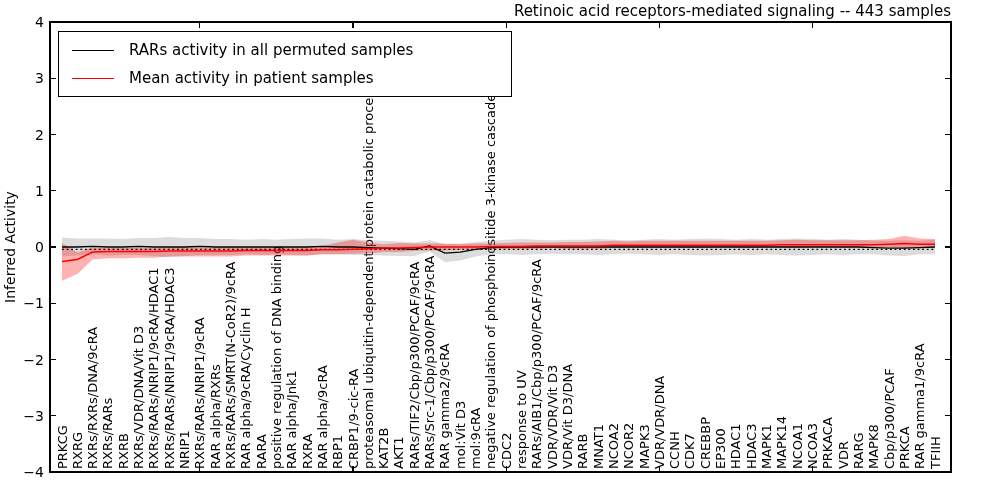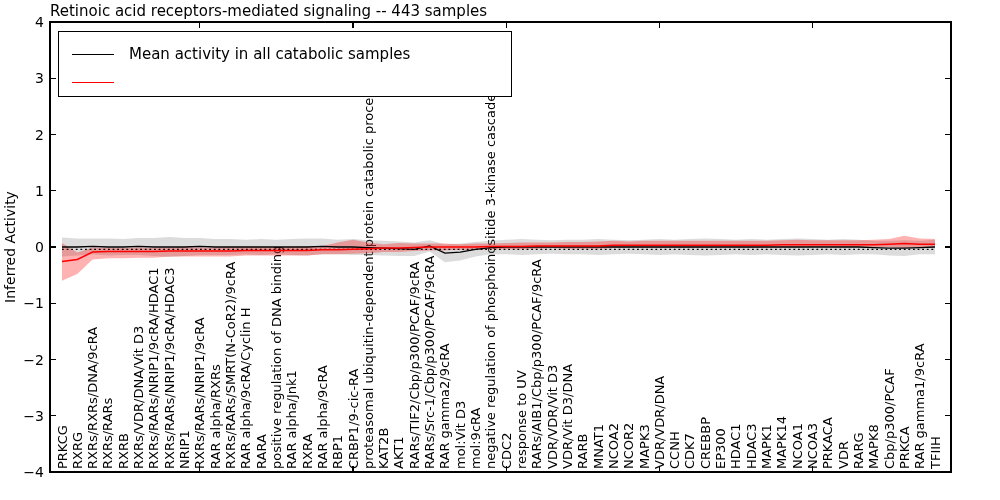--- a/index.html
+++ b/index.html
@@ -1,18 +1,18 @@
 <!DOCTYPE html>
 <html><head>
 <meta charset="utf-8">
 <style>
   html,body{margin:0;padding:0;background:#fff;}
   .figure{position:relative;width:1000px;height:500px;background:#fff;
           font-family:"DejaVu Sans",sans-serif;color:#000;overflow:hidden;}
-  .title{position:absolute;left:50px;top:2px;width:901px;text-align:left;
+  .title{position:absolute;left:50px;top:2px;width:901px;text-align:right;
          font-size:15px;z-index:3;}
   .xlabel{position:absolute;left:50px;top:478px;width:901px;text-align:center;
           font-size:14px;z-index:3;}
   .ylabel{position:absolute;left:10px;top:247px;transform:translate(-50%,-50%) rotate(-90deg);
           font-size:14px;white-space:nowrap;z-index:3;}
   #xlabels .xlab{position:absolute;transform:rotate(-90deg);transform-origin:0 0;
           white-space:nowrap;font-size:13px;line-height:13px;color:#000;}
   #xlabels{position:absolute;left:0;top:0;width:1000px;height:500px;z-index:1;}
   #ylabels{position:absolute;left:0;top:0;width:1000px;height:500px;z-index:3;}
   #ylabels .ylab{position:absolute;left:0;width:44px;text-align:right;
@@ -114,19 +114,20 @@
       <span class="ylab" style="top: 351.5px;">−2</span>
       <span class="ylab" style="top: 407.8px;">−3</span>
       <span class="ylab" style="top: 464px;">−4</span>
     </div>
 
   <div class="ylabel">Inferred Activity</div>
 
   <div class="legend">
     <div class="legend-row">
       <span class="legend-swatch" style="border-top-color: rgb(0, 0, 0);"></span>
-      <span class="legend-label">Mean activity in all catabolic samples</span>
+      <span class="legend-label">RARs activity in all permuted samples</span>
     </div>
     <div class="legend-row">
       <span class="legend-swatch" style="border-top-color: rgb(255, 0, 0);"></span>
+      <span class="legend-label">Mean activity in patient samples</span>
     </div>
   </div>
 </div>
 
 </body></html>

